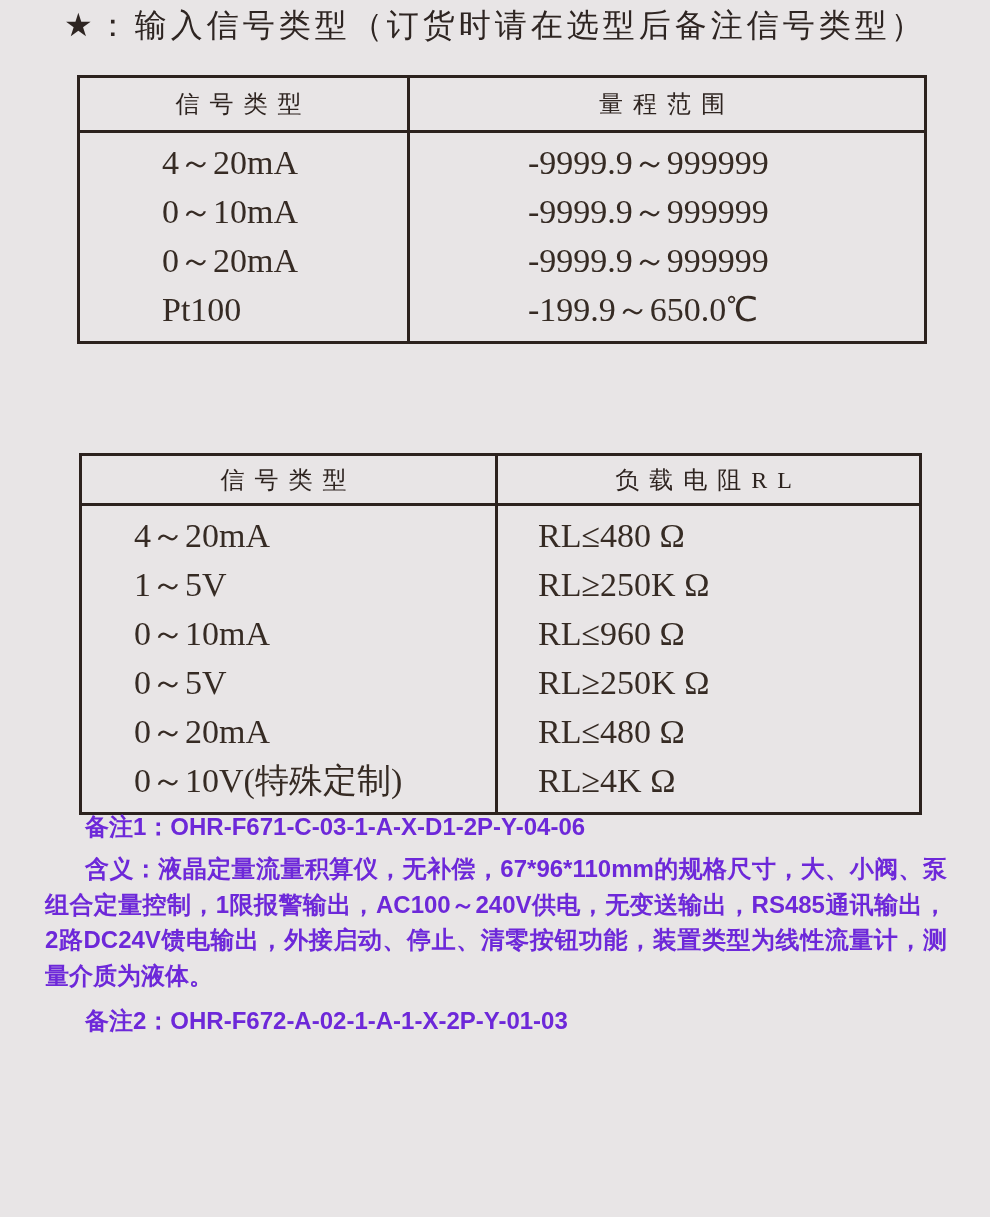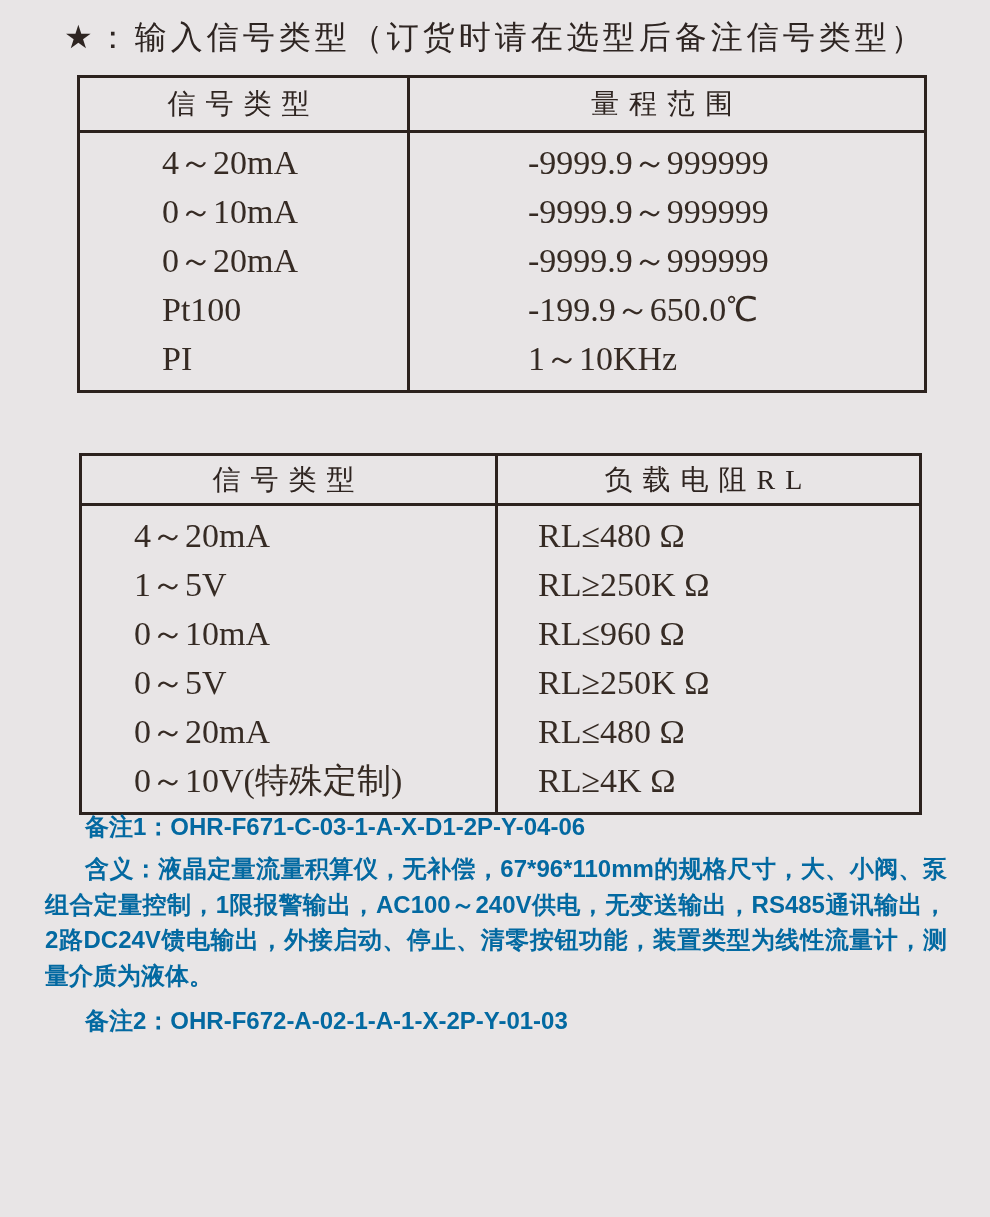--- a/index.html
+++ b/index.html
@@ -15,37 +15,37 @@
     position: absolute;
     left: 64px;
     margin: 0;
     font-family: "Liberation Serif", serif;
     font-weight: normal;
     font-size: 32px;
     letter-spacing: 4px;
     color: #2e2522;
     white-space: nowrap;
   }
-  .heading-1 { top: 16px; text-align: center; }
+  .heading-1 { top: 4px; text-align: center; }
   .heading-2 { top: 394px; }
   .star { display:inline-block; margin-right: 2px; }
 
   table.sig-table {
     position: absolute;
     border-collapse: collapse;
     table-layout: fixed;
     border: 3px solid #2c221e;
     background: transparent;
     color: #362b24;
   }
   table.t1 { left: 77px; top: 75px;  width: 850px; }
   table.t2 { left: 79px; top: 453px; width: 843px; }
   .sig-table th {
     font-weight: normal;
-    font-size: 28px;
+    font-size: 24px;
     letter-spacing: 10px;
     text-align: center;
     border-bottom: 3px solid #2c221e;
     color: #2e2420;
   }
   .t1 th { height: 50px; }
   .t2 th { height: 45px; }
   .sig-table th:first-child,
   .sig-table td:first-child { border-right: 3px solid #2c221e; }
   .sig-table td {
@@ -65,21 +65,21 @@
   .t1 tbody tr:last-child td,
   .t2 tbody tr:last-child td { padding-bottom: 8px; }
 
   .notes {
     position: absolute;
     left: 45px;
     top: 810px;
     width: 902px;
     font-family: "Liberation Sans", sans-serif;
     font-weight: bold;
-    color: #0369a1;
+    color: #6d28d9;
   }
   .note-label {
     margin: 0 0 7px 0;
     font-size: 24px;
     line-height: 34px;
     text-indent: 40px;
     white-space: nowrap;
   }
   .note-meaning {
     margin: 0 0 11px 0;
@@ -119,24 +119,20 @@
           <td>-9999.9～999999</td>
         </tr>
         <tr>
           <td>0～20mA</td>
           <td>-9999.9～999999</td>
         </tr>
         <tr>
           <td>Pt100</td>
           <td>-199.9～650.0℃</td>
         </tr>
-        <tr>
-          <td>PI</td>
-          <td>1～10KHz</td>
-        </tr>
       </tbody>
     </table>
 
 
   <table class="sig-table t2">
     <colgroup>
         <col class="c1">
         <col class="c2">
       </colgroup>
   <thead>

